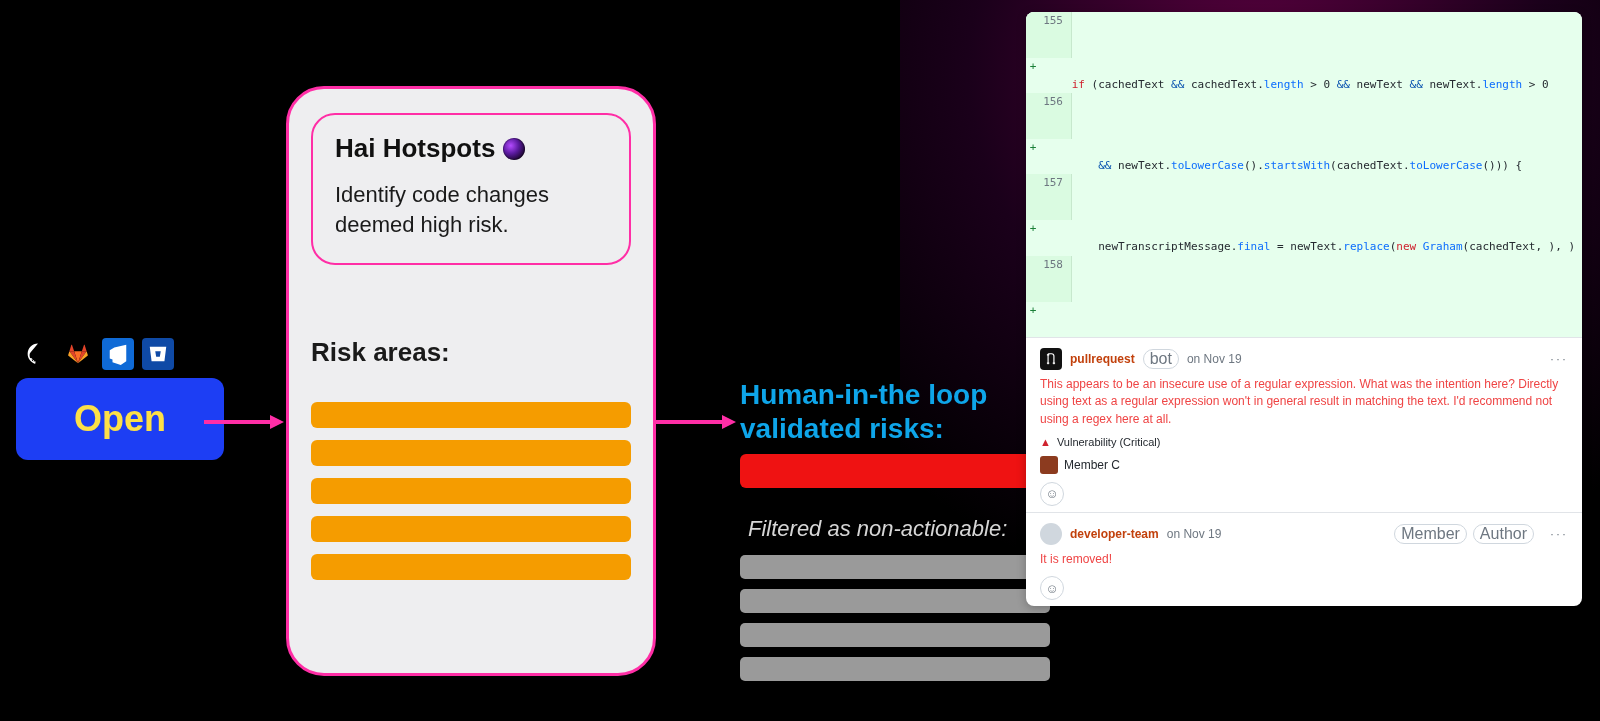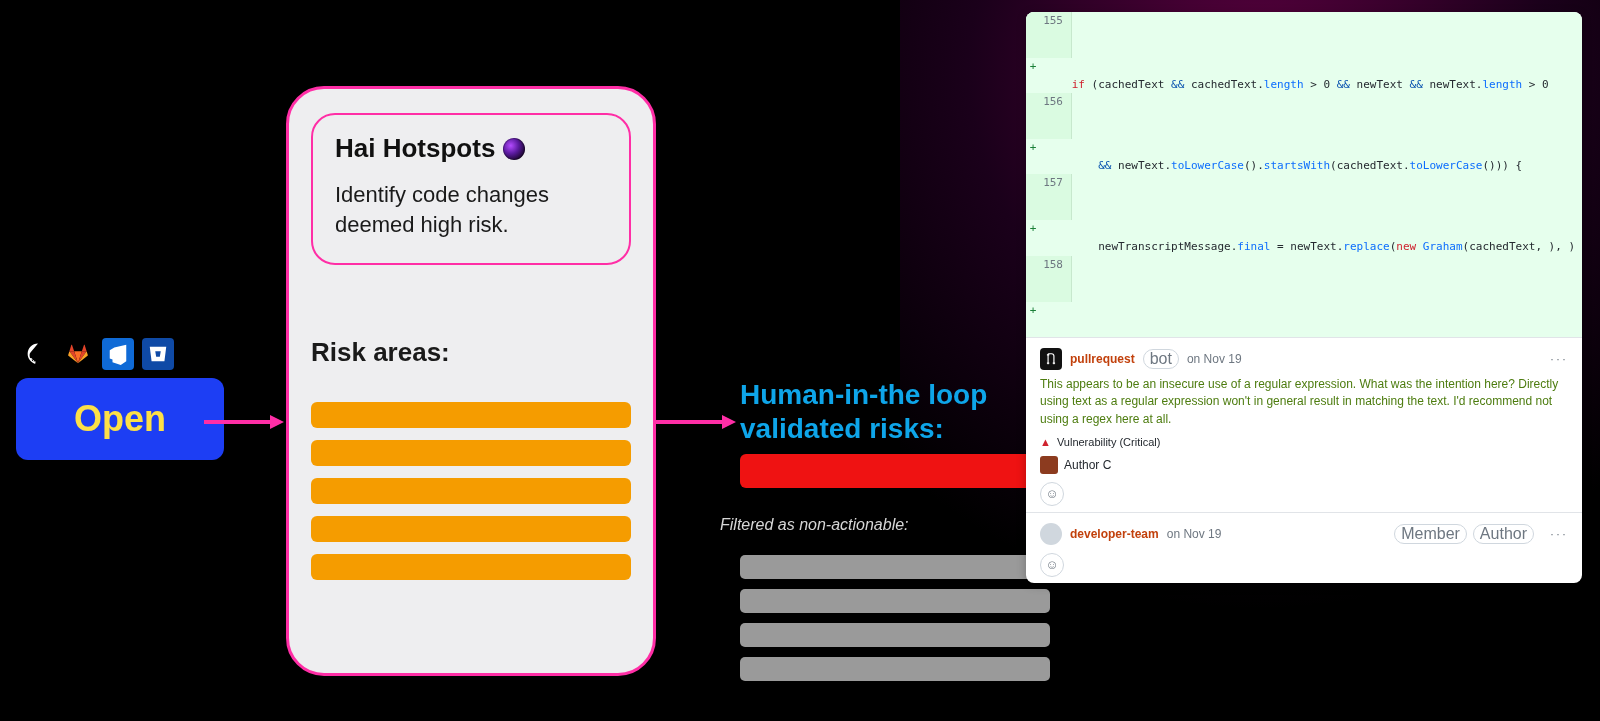--- a/index.html
+++ b/index.html
@@ -83,22 +83,22 @@
   
   .hitl {
     position: absolute; left: 740px; top: 378px;
     font-weight: 800; font-size: 28px; line-height: 1.22; color: #0ea5e9;
   }
   .red-bar {
     position: absolute; left: 740px; top: 454px;
     width: 310px; height: 34px; background: #ef1212; border-radius: 6px;
   }
   .filtered-label {
-    position: absolute; left: 720px; top: 516px;
-    font-style: italic; font-size: 16px; color: #d6d6d6;
+    position: absolute; left: 748px; top: 516px;
+    font-style: italic; font-size: 22px; color: #d6d6d6;
   }
   .grey-bars {
     position: absolute; left: 740px; top: 555px; width: 310px;
     display: flex; flex-direction: column; gap: 10px;
   }
   .bar-g { height: 24px; background: #9a9a9a; border-radius: 5px; }
 
   
   .fb-arrows {
     position: absolute; left: 1056px; top: 316px; width: 80px; height: 146px;
@@ -137,21 +137,21 @@
   .c-head { display: flex; align-items: center; gap: 8px; font-size: 12px; }
   .c-avatar {
     width: 22px; height: 22px; border-radius: 4px; background: #111;
     display: flex; align-items: center; justify-content: center;
   }
   .c-avatar.round { border-radius: 50%; background: #d0d7de; }
   .c-user { font-weight: 700; color: #c2410c; }
   .c-badge { color: #6e7781; border: 1px solid #d0d7de; border-radius: 10px; padding: 0 6px; font-size: 16px; }
   .c-date { color: #6e7781; }
   .c-dots { margin-left: auto; color: #6e7781; letter-spacing: 2px; }
-  .c-body { margin-top: 6px; font-size: 12px; color: #4d7c0f; line-height: 1.45; }
+  .c-body { margin-top: 6px; font-size: 12px; color: #ef4444; line-height: 1.45; }
   .vuln { margin-top: 8px; font-size: 11px; color: #24292f; display: flex; align-items: center; gap: 6px; }
   .vuln-tri { color: #cf222e; font-size: 11px; }
   .react-row { margin-top: 8px; }
   .react-btn {
     width: 24px; height: 24px; border: 1px solid #d0d7de; border-radius: 12px;
     display: inline-flex; align-items: center; justify-content: center;
     color: #6e7781; font-size: 13px;
   }
   .graham-row { margin-top: 8px; display: flex; align-items: center; gap: 6px; font-size: 12px; }
   .g-avatar { width: 18px; height: 18px; border-radius: 3px; background: #8c3b1f; }
@@ -270,37 +270,38 @@
         <span class="c-date">on Nov 19</span>
         <span class="c-dots">···</span>
       </div>
       <div class="c-body">This appears to be an insecure use of a regular expression. What was the intention here? Directly using text as a regular expression won't in general result in matching the text. I'd recommend not using a regex here at all.</div>
       <div class="vuln">
         <span class="vuln-tri">▲</span>
         <span>Vulnerability (Critical)</span>
       </div>
       <div class="graham-row">
         <span class="g-avatar"></span>
-        <span>Author C</span>
+        <span>Member C</span>
       </div>
       <div class="react-row">
         <span class="react-btn">☺</span>
       </div>
     </div>
 
     <div class="comment-block">
       <div class="c-head">
         <span class="c-avatar round"></span>
         <span class="c-user">developer-team</span>
         <span class="c-date">on Nov 19</span>
         <span class="pills">
           <span class="c-badge">Member</span>
           <span class="c-badge">Author</span>
         </span>
         <span class="c-dots" style="margin-left:8px">···</span>
       </div>
+      <div class="c-body">It is removed!</div>
       <div class="react-row">
         <span class="react-btn">☺</span>
       </div>
     </div>
   </div>
 
 </div>
 
 </body></html>

